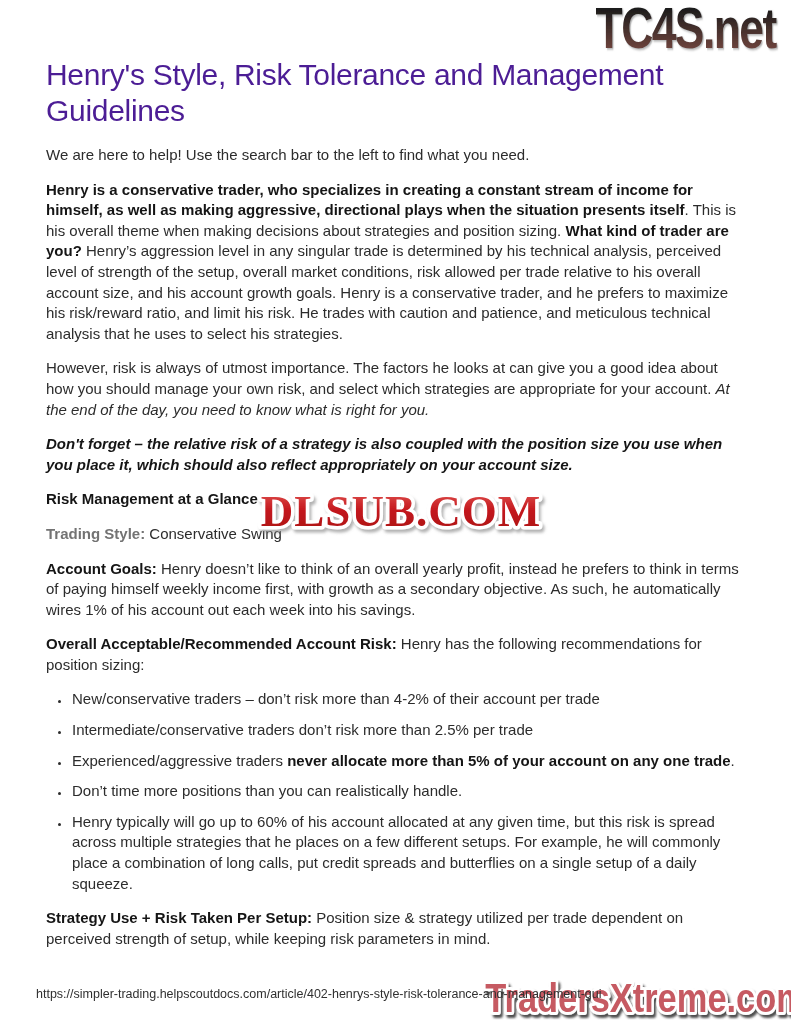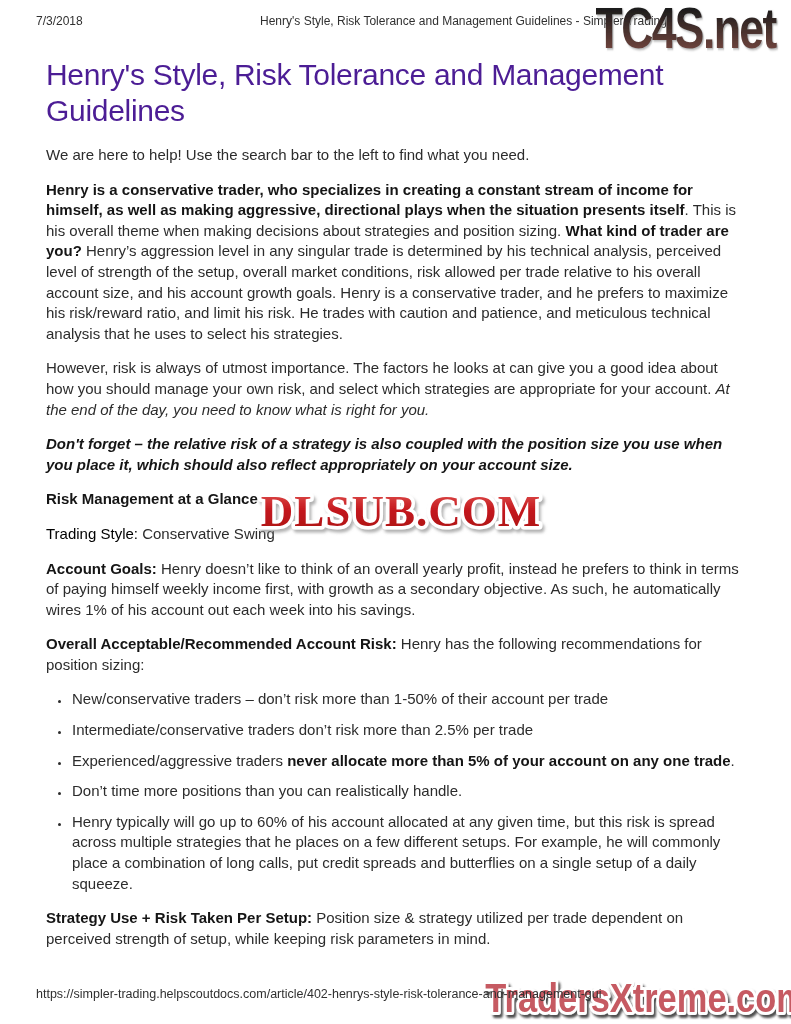--- a/index.html
+++ b/index.html
@@ -39,24 +39,20 @@
   .footer-url{
     position:absolute;left:36px;top:987px;
     font-size:12.5px;color:#303030;white-space:nowrap;
   }
 </style>
 </head>
 <body>
 
 <div class="page">
 
-  <div class="print-header">
-    <span class="print-date">7/3/2018</span>
-    <span class="print-doc-title">Henry's Style, Risk Tolerance and Management Guidelines - Simpler Trading</span>
-  </div>
 
   <div class="wm-tc4s">
     <svg width="202" height="56" viewBox="0 0 202 56">
       <defs>
         <linearGradient id="tc4sGrad" x1="0" y1="0" x2="0" y2="1">
           <stop offset="0.18" stop-color="#1b1b1b"></stop>
           <stop offset="0.95" stop-color="#7d4b43"></stop>
         </linearGradient>
         <filter id="tc4sShadow" x="-20%" y="-20%" width="140%" height="140%">
           <feDropShadow dx="1.5" dy="1.5" stdDeviation="0.8" flood-color="#9a9a9a" flood-opacity="0.8"></feDropShadow>
@@ -72,28 +68,28 @@
     <p class="intro">We are here to help! Use the search bar to the left to find what you need.</p>
 
     <p class="rich"><span style="font-weight: bold; color: rgb(21, 21, 21);">Henry is a conservative trader, who specializes in creating a constant stream of income for himself, as well as making aggressive, directional plays when the situation presents itself</span><span>. This is his overall theme when making decisions about strategies and position sizing. </span><span style="font-weight: bold; color: rgb(21, 21, 21);">What kind of trader are you?</span><span> Henry’s aggression level in any singular trade is determined by his technical analysis, perceived level of strength of the setup, overall market conditions, risk allowed per trade relative to his overall account size, and his account growth goals. Henry is a conservative trader, and he prefers to maximize his risk/reward ratio, and limit his risk. He trades with caution and patience, and meticulous technical analysis that he uses to select his strategies.</span></p>
 
     <p class="rich"><span>However, risk is always of utmost importance. The factors he looks at can give you a good idea about how you should manage your own risk, and select which strategies are appropriate for your account. </span><span style="font-style: italic;">At the end of the day, you need to know what is right for you.</span></p>
 
     <p class="rich"><span style="font-weight: bold; font-style: italic; color: rgb(21, 21, 21);">Don't forget – the relative risk of a strategy is also coupled with the position size you use when you place it, which should also reflect appropriately on your account size.</span></p>
 
     <p class="glance-heading">Risk Management at a Glance</p>
 
-    <p class="rich"><span style="font-weight: normal; color: #000000;">Trading Style:</span><span> Conservative Swing</span></p>
+    <p class="rich"><span style="font-weight: bold; color: #737373;">Trading Style:</span><span> Conservative Swing</span></p>
 
     <p class="rich"><span style="font-weight: bold; color: rgb(21, 21, 21);">Account Goals:</span><span> Henry doesn’t like to think of an overall yearly profit, instead he prefers to think in terms of paying himself weekly income first, with growth as a secondary objective. As such, he automatically wires 1% of his account out each week into his savings.</span></p>
 
     <p class="rich"><span style="font-weight: bold; color: rgb(21, 21, 21);">Overall Acceptable/Recommended Account Risk:</span><span> Henry has the following recommendations for position sizing:</span></p>
 
     <ul class="risk-list">
-      <li class="rich"><span>New/conservative traders – don’t risk more than 1-50% of their account per trade</span></li>
+      <li class="rich"><span>New/conservative traders – don’t risk more than 4-2% of their account per trade</span></li>
       <li class="rich"><span>Intermediate/conservative traders don’t risk more than 2.5% per trade</span></li>
       <li class="rich"><span>Experienced/aggressive traders </span><span style="font-weight: bold; color: rgb(21, 21, 21);">never allocate more than 5% of your account on any one trade</span><span>.</span></li>
       <li class="rich"><span>Don’t time more positions than you can realistically handle.</span></li>
       <li class="rich"><span>Henry typically will go up to 60% of his account allocated at any given time, but this risk is spread across multiple strategies that he places on a few different setups. For example, he will commonly place a combination of long calls, put credit spreads and butterflies on a single setup of a daily squeeze.</span></li>
     </ul>
 
     <p class="rich"><span style="font-weight: bold; color: rgb(21, 21, 21); text-align: right;">Strategy Use + Risk Taken Per Setup:</span><span> Position size &amp; strategy utilized per trade dependent on perceived strength of setup, while keeping risk parameters in mind.</span></p>
   </div>
 
   <div class="wm-dlsub">

